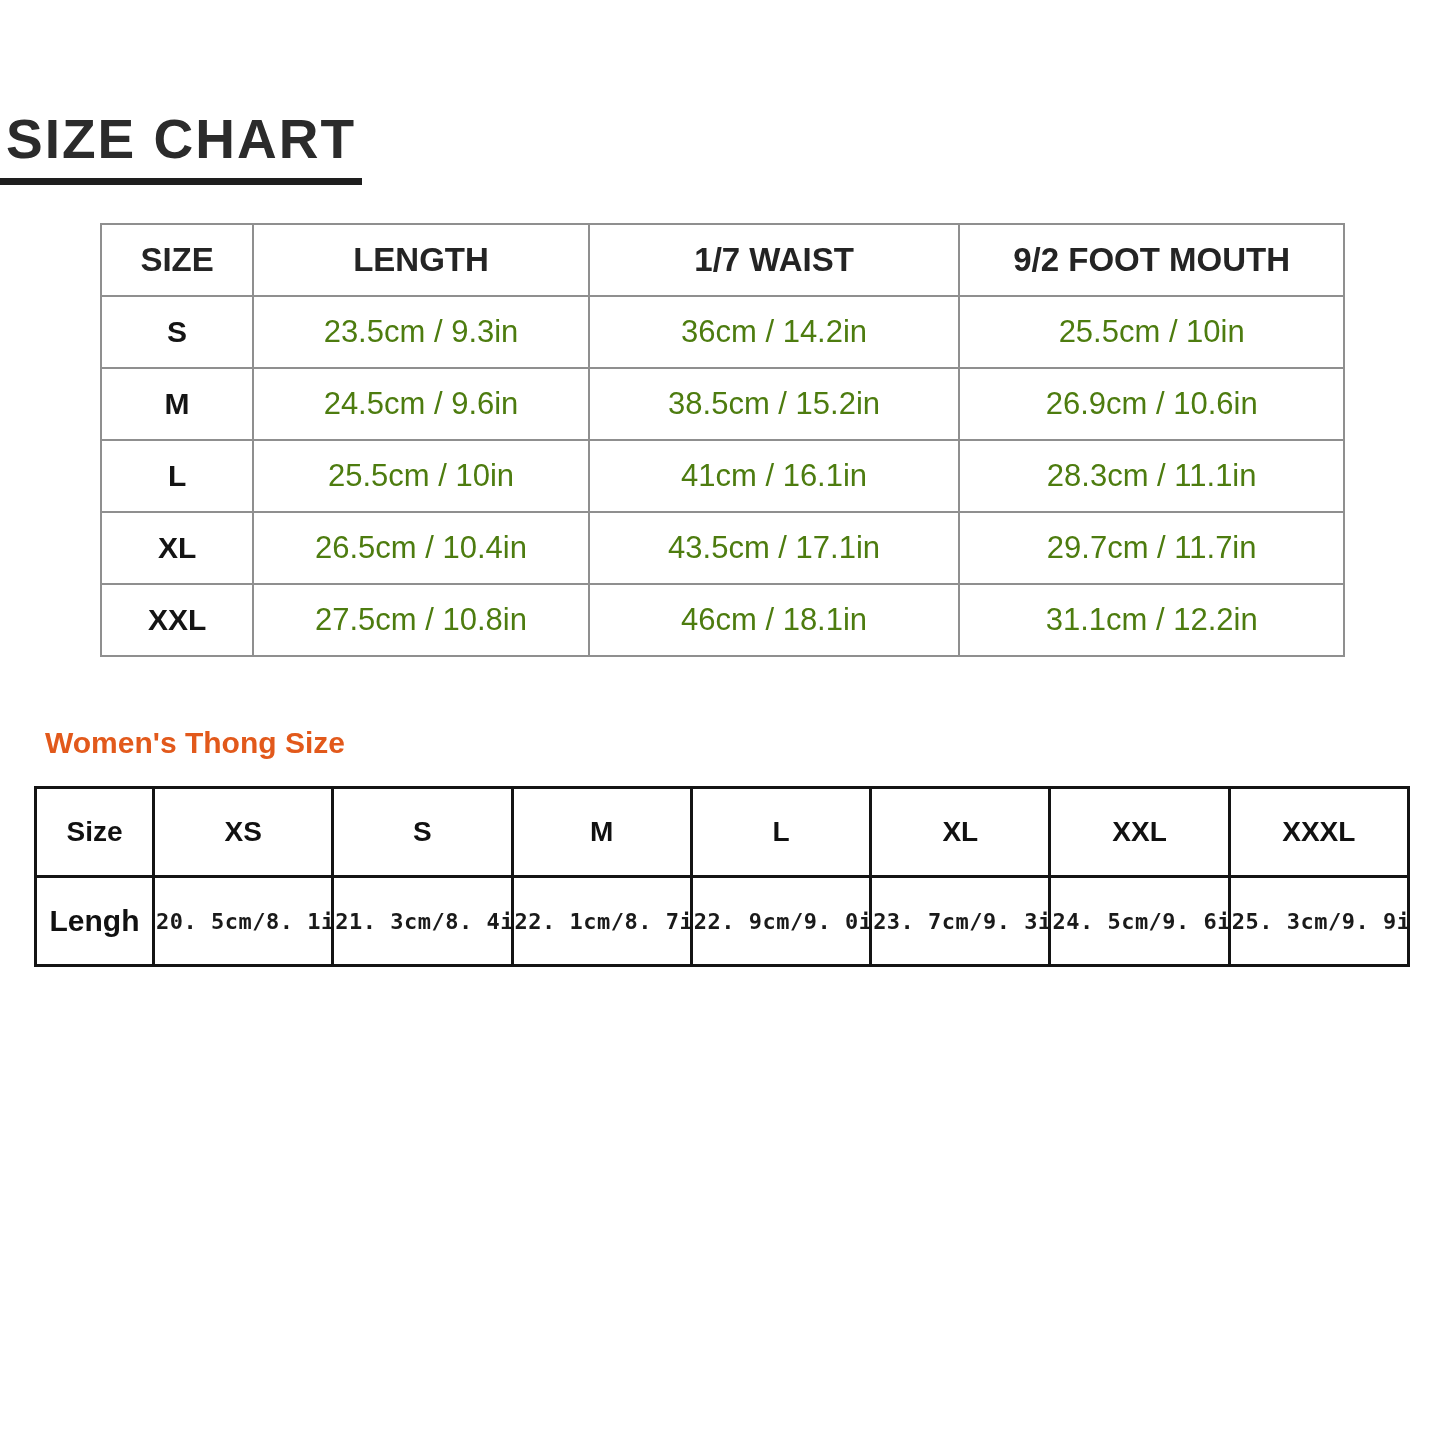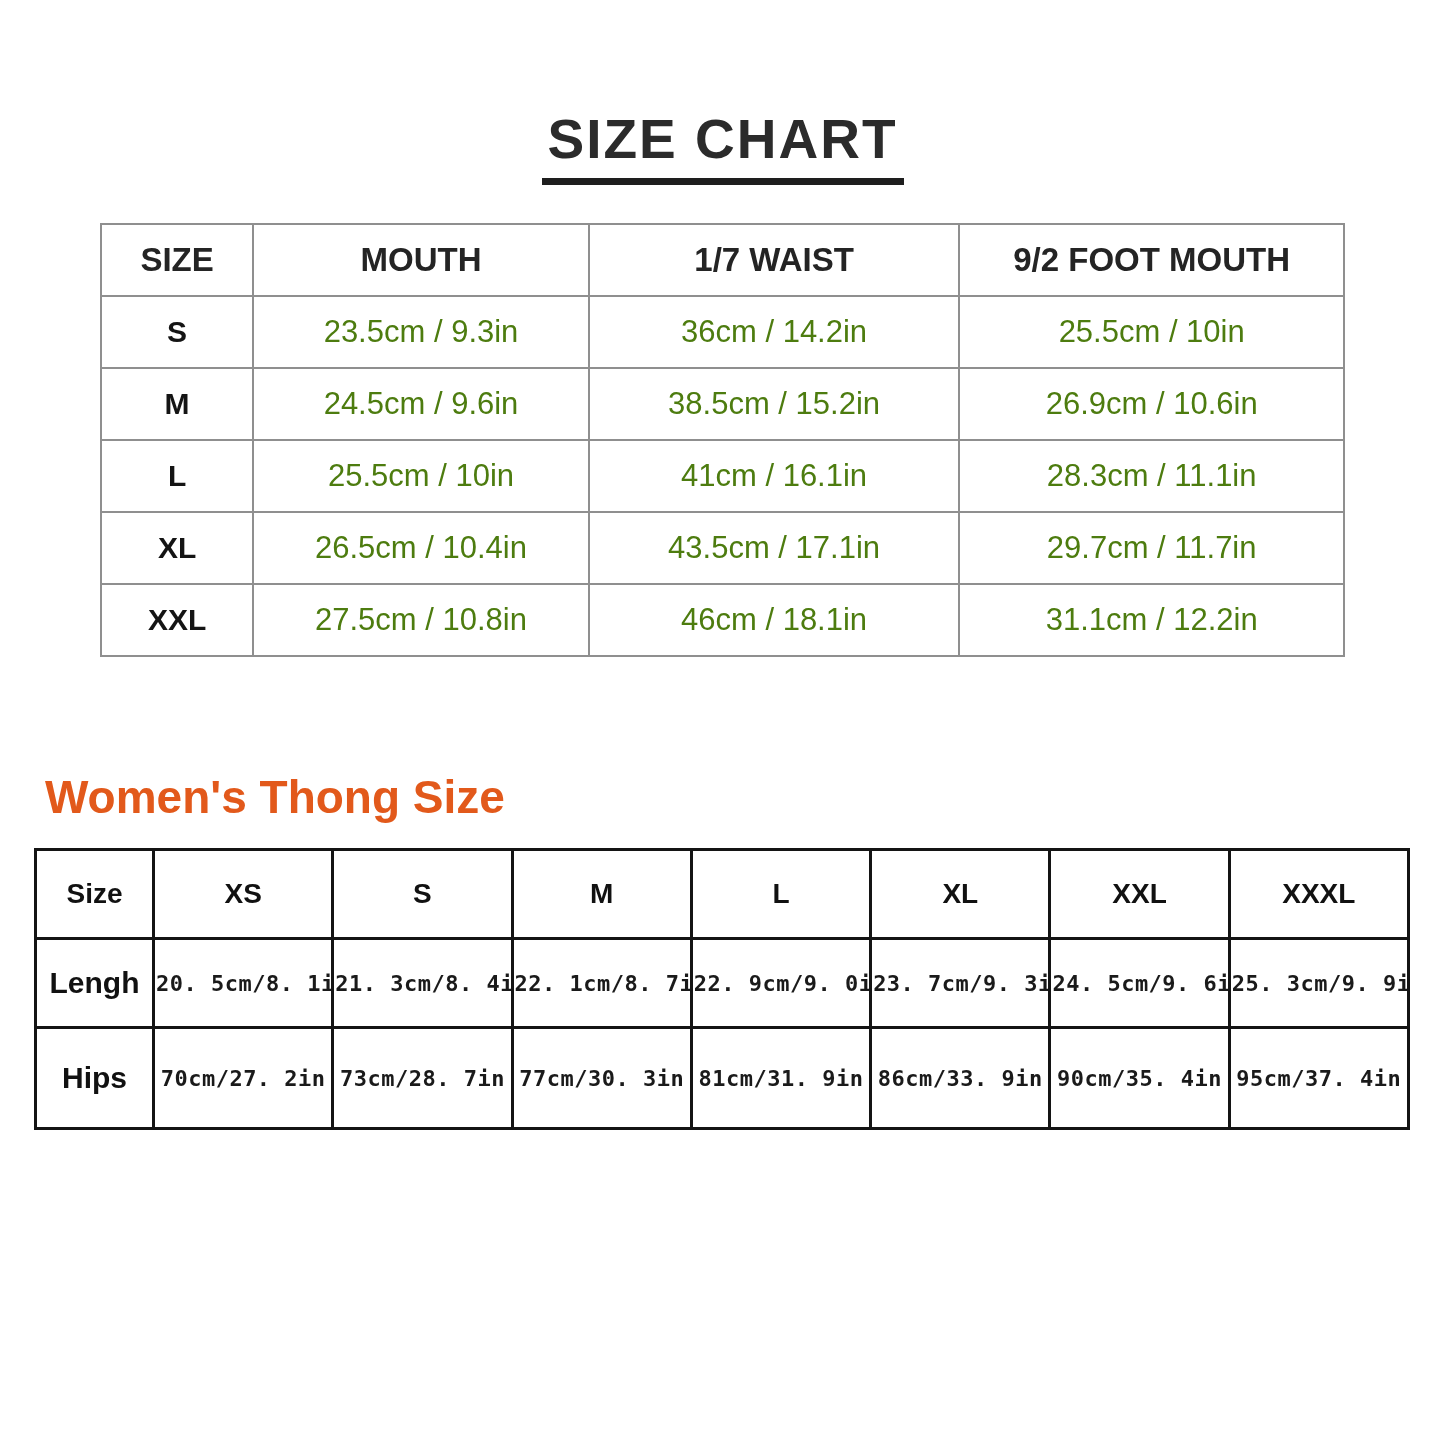--- a/index.html
+++ b/index.html
@@ -6,21 +6,21 @@
   body {
     width: 1445px;
     height: 1445px;
     background: #ffffff;
     font-family: "Liberation Sans", sans-serif;
     color: #222;
     overflow: hidden;
   }
 
   
-  .title-wrap { text-align: center; padding-top: 112px; }
+  .title-wrap { text-align: left; padding-top: 112px; }
   .main-title {
     display: inline-block;
     font-size: 55px;
     font-weight: bold;
     letter-spacing: 2px;
     color: #2b2b2b;
     line-height: 1;
     border-bottom: 7px solid #1e1e1e;
     padding: 0 6px 11px 6px;
   }
@@ -37,22 +37,22 @@
     white-space: nowrap;
   }
   .t1 th { height: 68px; font-size: 33px; font-weight: bold; color: #242424; }
   .t1 td { height: 68px; font-size: 31px; font-weight: normal; color: #4d7c0f; }
   .t1 td.size-cell { font-weight: bold; color: #141414; font-size: 30px; }
   .t1 .c1 { width: 152px; } .t1 .c2 { width: 335px; }
   .t1 .c3 { width: 370px; } .t1 .c4 { width: 384px; }
 
   
   .section2-title {
-    margin: 117px 0 0 45px;
-    font-size: 46px;
+    margin: 71px 0 0 45px;
+    font-size: 30px;
     font-weight: bold;
     color: #e2591b;
     line-height: 1;
   }
 
   
   .t2 { width: 1376px; margin: 28px 0 0 34px; }
   .t2 th, .t2 td {
     border: 3px solid #141414;
     text-align: center;
@@ -83,21 +83,21 @@
 <table class="t1">
   <colgroup>
       <col class="c1">
       <col class="c2">
       <col class="c3">
       <col class="c4">
     </colgroup>
   <thead>
     <tr>
       <th>SIZE</th>
-      <th>MOUTH</th>
+      <th>LENGTH</th>
       <th>1/7 WAIST</th>
       <th>9/2  FOOT MOUTH</th>
     </tr>
   </thead>
   <tbody>
     <tr>
       <td class="size-cell">S</td>
       <td>23.5cm / 9.3in</td>
       <td>36cm / 14.2in</td>
       <td>25.5cm / 10in</td>
@@ -158,24 +158,14 @@
     <tr>
       <td class="row-label">Lengh</td>
       <td class="val">20. 5cm/8. 1in</td>
       <td class="val">21. 3cm/8. 4in</td>
       <td class="val">22. 1cm/8. 7in</td>
       <td class="val">22. 9cm/9. 0in</td>
       <td class="val">23. 7cm/9. 3in</td>
       <td class="val">24. 5cm/9. 6in</td>
       <td class="val">25. 3cm/9. 9in</td>
     </tr>
-    <tr class="hips-row">
-      <td class="row-label">Hips</td>
-      <td class="val">70cm/27. 2in</td>
-      <td class="val">73cm/28. 7in</td>
-      <td class="val">77cm/30. 3in</td>
-      <td class="val">81cm/31. 9in</td>
-      <td class="val">86cm/33. 9in</td>
-      <td class="val">90cm/35. 4in</td>
-      <td class="val">95cm/37. 4in</td>
-    </tr>
   </tbody>
 </table>
 
 </body></html>

